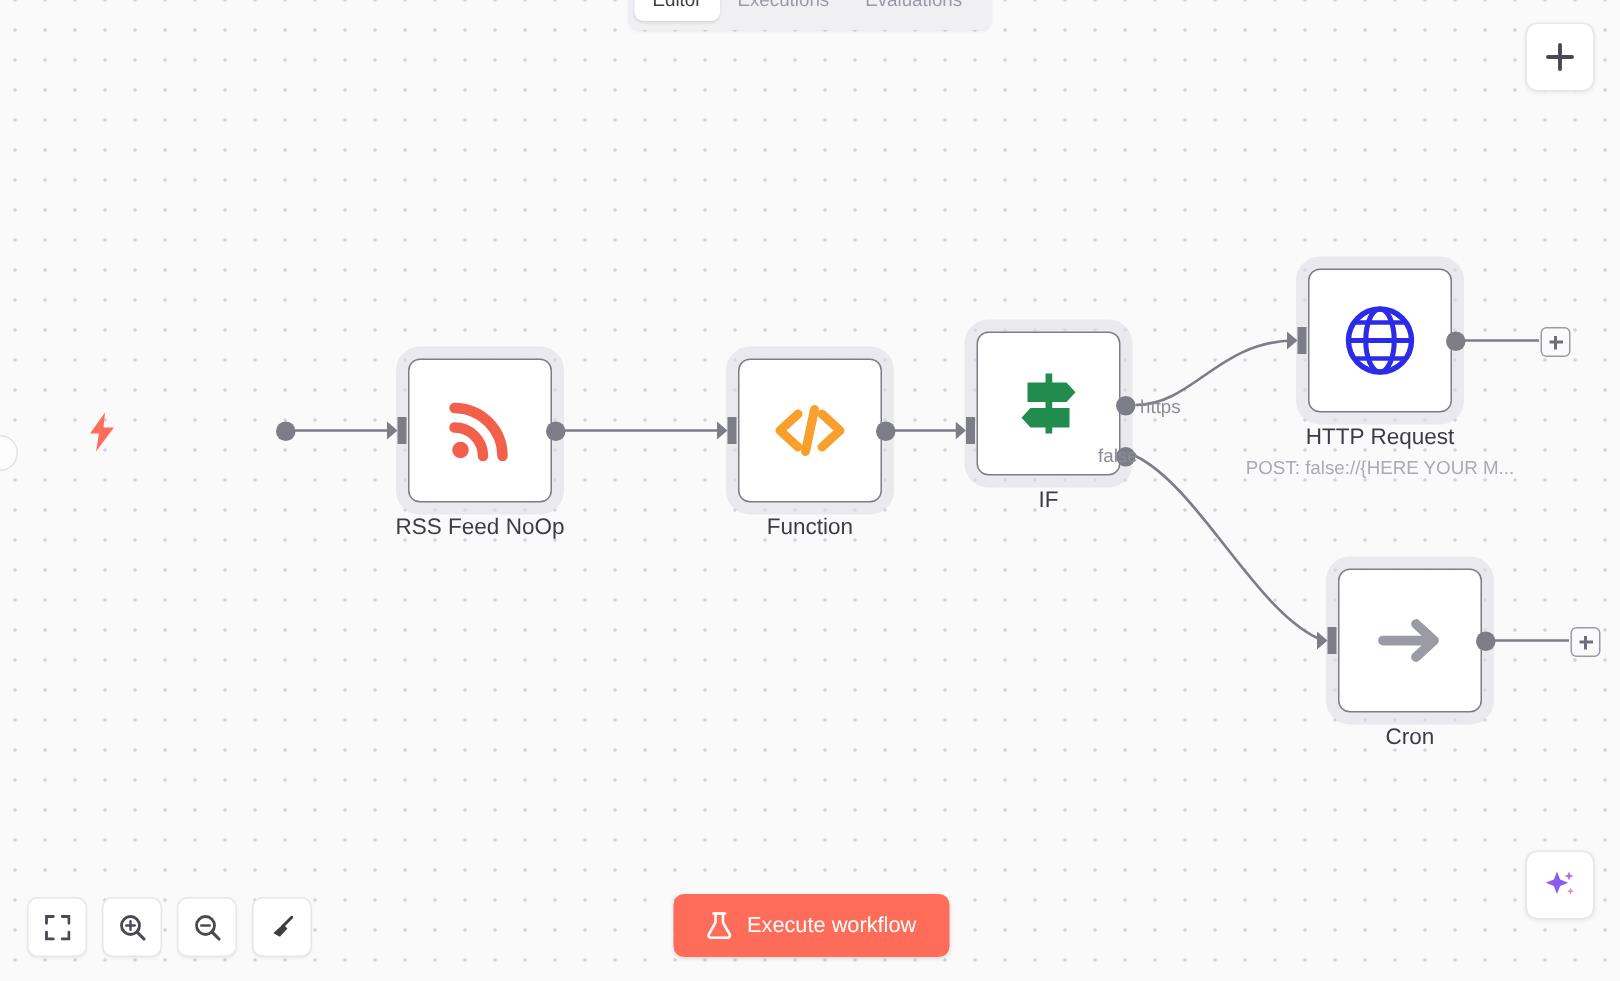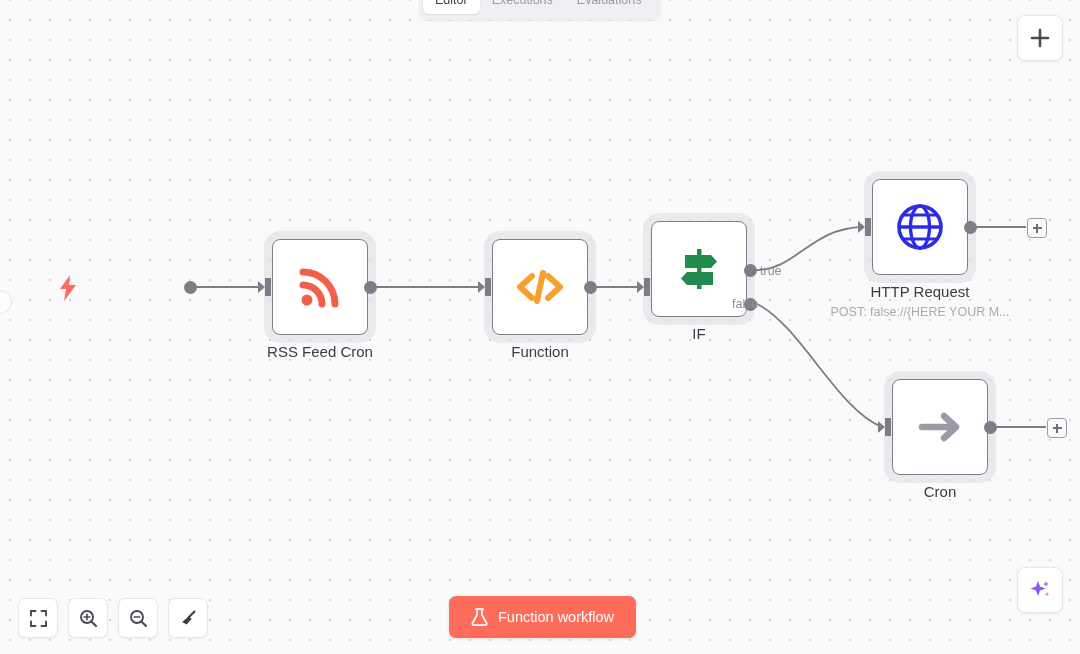--- a/index.html
+++ b/index.html
@@ -286,21 +286,21 @@
   <div class="out-dot" style="left:184px; top:281px;"></div>
 
   <div class="node-wrap" style="left:272px; top:239px;">
     <div class="node">
       <svg width="52" height="52" viewBox="0 0 52 52">
         <circle cx="13" cy="39" r="5.5" fill="#f2604c"></circle>
         <path d="M9 24 A19 19 0 0 1 28 43" stroke="#f2604c" stroke-width="7" fill="none" stroke-linecap="round"></path>
         <path d="M9 11 A32 32 0 0 1 41 43" stroke="#f2604c" stroke-width="7" fill="none" stroke-linecap="round"></path>
       </svg>
     </div>
-    <div class="node-label">RSS Feed Cron</div>
+    <div class="node-label">RSS Feed NoOp</div>
   </div>
   <svg class="in-arrow" style="left:258px; top:278px;" width="14" height="18" viewBox="0 0 14 18">
     <rect x="7" y="0" width="6" height="18" fill="#7d7d87"></rect>
     <path d="M0 3 L7 9 L0 15 Z" fill="#7d7d87"></path>
   </svg>
   <div class="out-dot" style="left:364px; top:281px;"></div>
 
   <div class="node-wrap" style="left:492px; top:239px;">
     <div class="node">
       <svg width="52" height="52" viewBox="0 0 52 52">
@@ -325,21 +325,21 @@
         <path d="M40 29 L14 29 L8 35.5 L14 42 L40 42 Z" fill="#228b4e"></path>
       </svg>
     </div>
     <div class="node-label">IF</div>
   </div>
   <svg class="in-arrow" style="left:637px; top:278px;" width="14" height="18" viewBox="0 0 14 18">
     <rect x="7" y="0" width="6" height="18" fill="#7d7d87"></rect>
     <path d="M0 3 L7 9 L0 15 Z" fill="#7d7d87"></path>
   </svg>
   <div class="out-dot" style="left:744px; top:264px;"></div>
-  <div class="port-label" style="left:760px; top:264px;">true</div>
+  <div class="port-label" style="left:760px; top:264px;">https</div>
   <div class="out-dot" style="left:744px; top:298px;"></div>
   <div class="port-label" style="left:732px; top:297px;text-align:center;">false</div>
 
   <div class="node-wrap" style="left:872px; top:179px;">
     <div class="node">
       <svg width="54" height="54" viewBox="0 0 54 54">
         <circle cx="27" cy="27" r="21" stroke="#2c2ce8" stroke-width="3.6" fill="none"></circle>
         <ellipse cx="27" cy="27" rx="9.5" ry="21" stroke="#2c2ce8" stroke-width="3.4" fill="none"></ellipse>
         <line x1="6" y1="27" x2="48" y2="27" stroke="#2c2ce8" stroke-width="3.4"></line>
         <line x1="10" y1="15" x2="44" y2="15" stroke="#2c2ce8" stroke-width="3"></line>
@@ -423,16 +423,16 @@
         <path d="M9.8 7.2 L12.6 10 L7.6 15.5 L3.2 13 Z" fill="#3c3c45"></path>
       </svg>
     </div>
   </div>
 
   <button class="exec-btn">
     <svg width="17" height="18" viewBox="0 0 17 18">
       <path d="M6 1 L6 7 L1.5 15 A1.6 1.6 0 0 0 3 17.2 L14 17.2 A1.6 1.6 0 0 0 15.5 15 L11 7 L11 1 Z" fill="none" stroke="#ffffff" stroke-width="1.7" stroke-linejoin="round"></path>
       <line x1="4.6" y1="1" x2="12.4" y2="1" stroke="#ffffff" stroke-width="1.7" stroke-linecap="round"></line>
     </svg>
-    <span>Function workflow</span>
+    <span>Execute workflow</span>
   </button>
 
 </div>
 
 </body></html>

